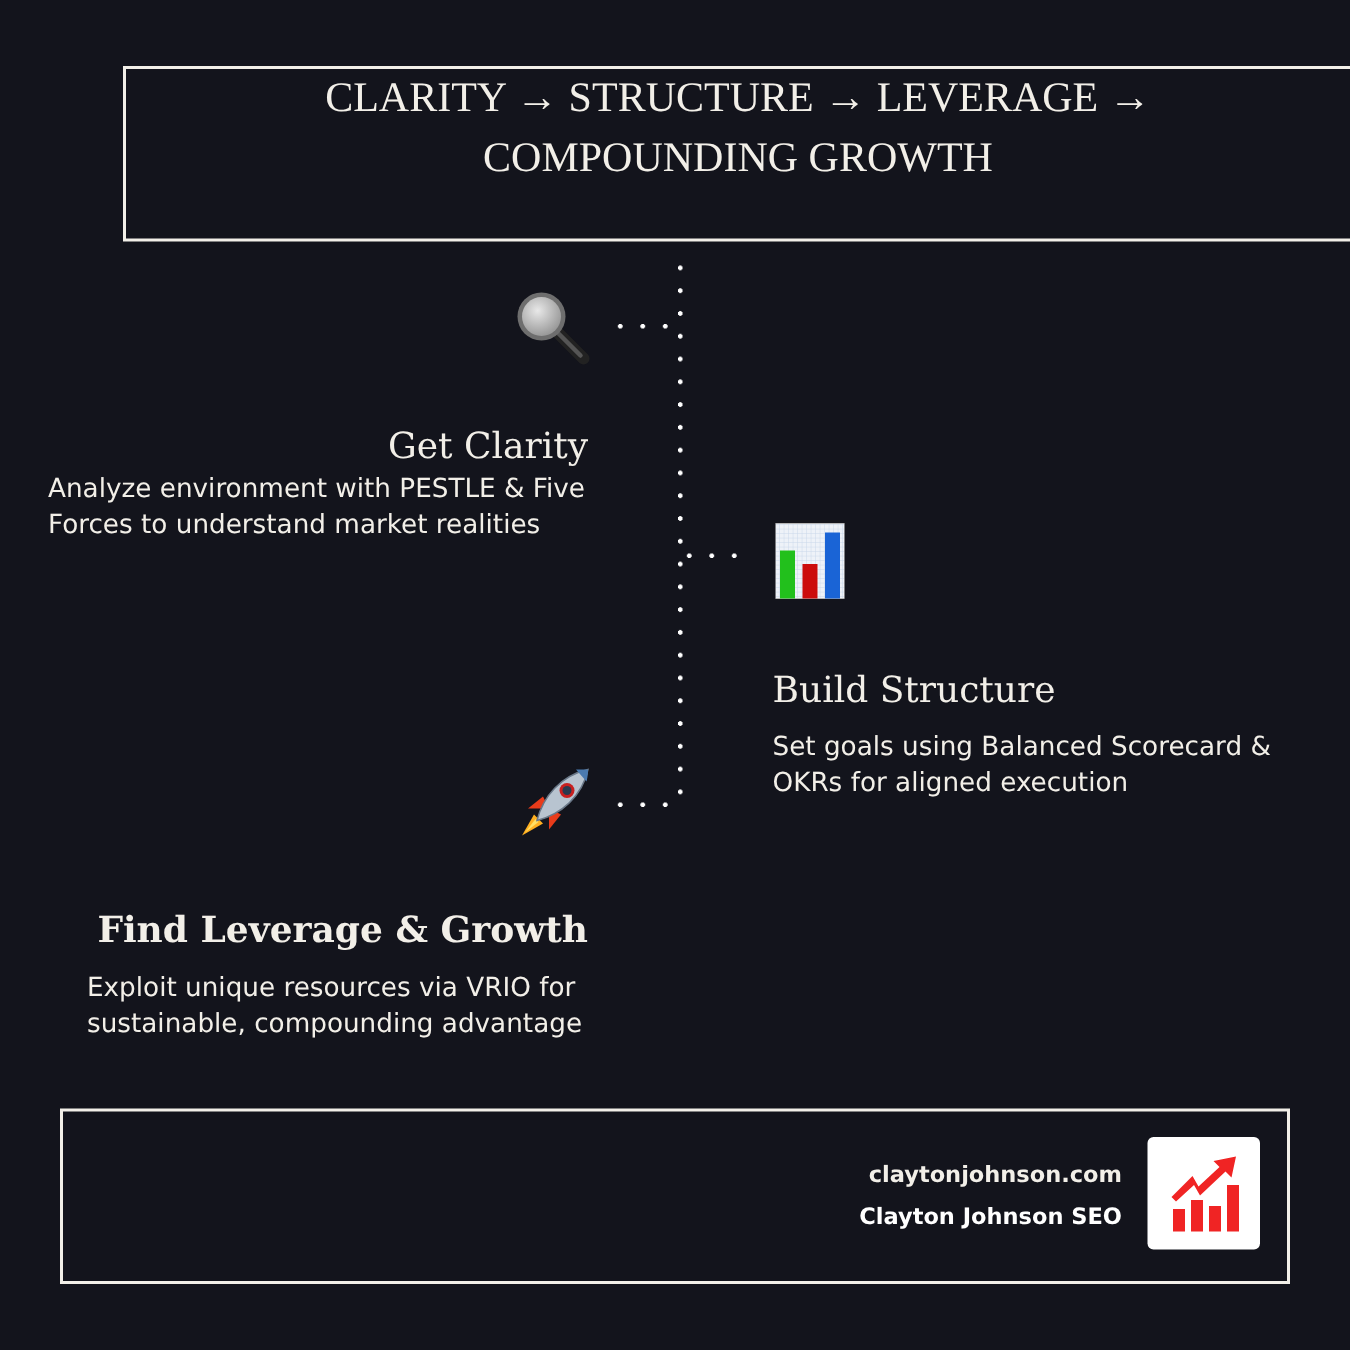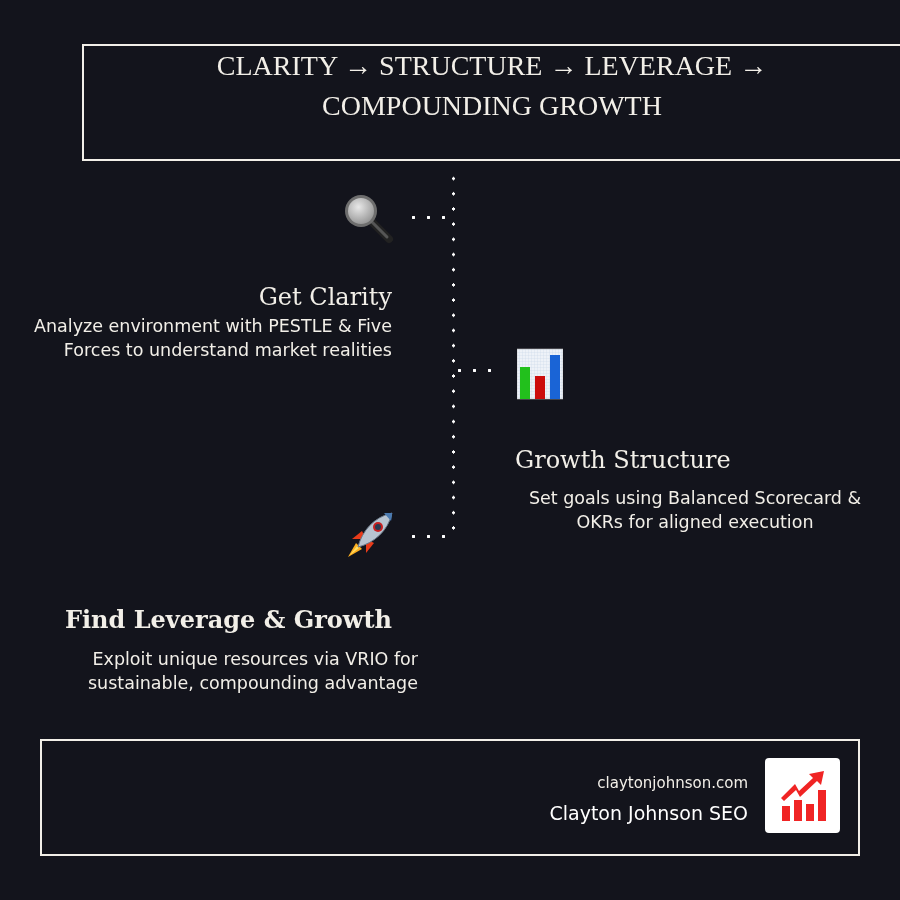--- a/index.html
+++ b/index.html
@@ -31,35 +31,35 @@
   }
 
   .icon { position: absolute; width: 52px; height: 52px; }
 
   .step-title {
     position: absolute; font-family: "DejaVu Serif", "Liberation Serif", serif;
     font-size: 24px; color: #f2efe8; white-space: nowrap;
   }
   .step-desc {
     position: absolute; font-family: "DejaVu Sans", sans-serif;
-    font-size: 17.5px; line-height: 24px; color: #f2efe8; text-align: center;
+    font-size: 17.5px; line-height: 24px; color: #f2efe8;
   }
-  .right-align { text-align: right; }
+  .right-align { text-align: left; }
 
   .footer-box {
     position: absolute; left: 40px; top: 739px; width: 820px; height: 117px;
     border: 2px solid #f2efe8;
   }
   .footer-url {
     position: absolute; right: 110px; top: 33px;
-    font-family: "DejaVu Sans", sans-serif; font-size: 15px; color: #f2efe8;
+    font-family: "DejaVu Sans", sans-serif; font-size: 15px; color: #f2efe8; font-weight: bold;
   }
   .footer-brand {
     position: absolute; right: 110px; top: 61px;
-    font-family: "DejaVu Sans", sans-serif; font-size: 19px; font-weight: normal; color: #ffffff; text-align: center;
+    font-family: "DejaVu Sans", sans-serif; font-size: 15px; font-weight: bold; color: #ffffff; text-align: center;
   }
   .logo-tile {
     position: absolute; left: 723px; top: 17px; width: 75px; height: 75px;
     background: #ffffff; border-radius: 4px;
   }
 </style>
 </head>
 <body>
 
 <div class="title-box">
@@ -97,21 +97,21 @@
         <path d="M3 0V3H0" fill="none" stroke="#c9d6ea" stroke-width="0.6"></path>
       </pattern>
     </defs>
     <rect x="0" y="2" width="46" height="50" fill="url(#grid)" stroke="#bbb" stroke-width="0.6"></rect>
     <rect x="3" y="20" width="10" height="32" fill="#22c01c"></rect>
     <rect x="18" y="29" width="10" height="23" fill="#cc0c0c"></rect>
     <rect x="33" y="8" width="10" height="44" fill="#1a64d6"></rect>
   </svg>
 </div>
 
-<div class="step-title" style="left:515px; top:446px;">Growth Structure</div>
+<div class="step-title" style="left:515px; top:446px;">Build Structure</div>
 <div class="step-desc" style="left:515px; top:486px; width:360px;">Set goals using Balanced Scorecard &amp; OKRs for aligned execution</div>
 
 <div class="icon" style="left:344px; top:509px;">
   <svg width="52" height="52" viewBox="0 0 52 52">
     <path d="M4 48 L12 34 L18 40 Z" fill="#ffb020"></path>
     <path d="M6 46 L13 37 L15 39 Z" fill="#ffe066"></path>
     <path d="M8 30 L18 22 L22 30 Z" fill="#e83b1a"></path>
     <path d="M22 44 L30 34 L22 30 Z" fill="#e83b1a"></path>
     <path d="M14 38 C18 22 30 8 48 4 C44 22 30 34 14 38 Z" fill="#b8c4d0" stroke="#6a7888" stroke-width="1"></path>
     <path d="M40 4 C44 4 46 4 48 4 C48 6 48 8 47 12 Z" fill="#4a7ab0"></path>

